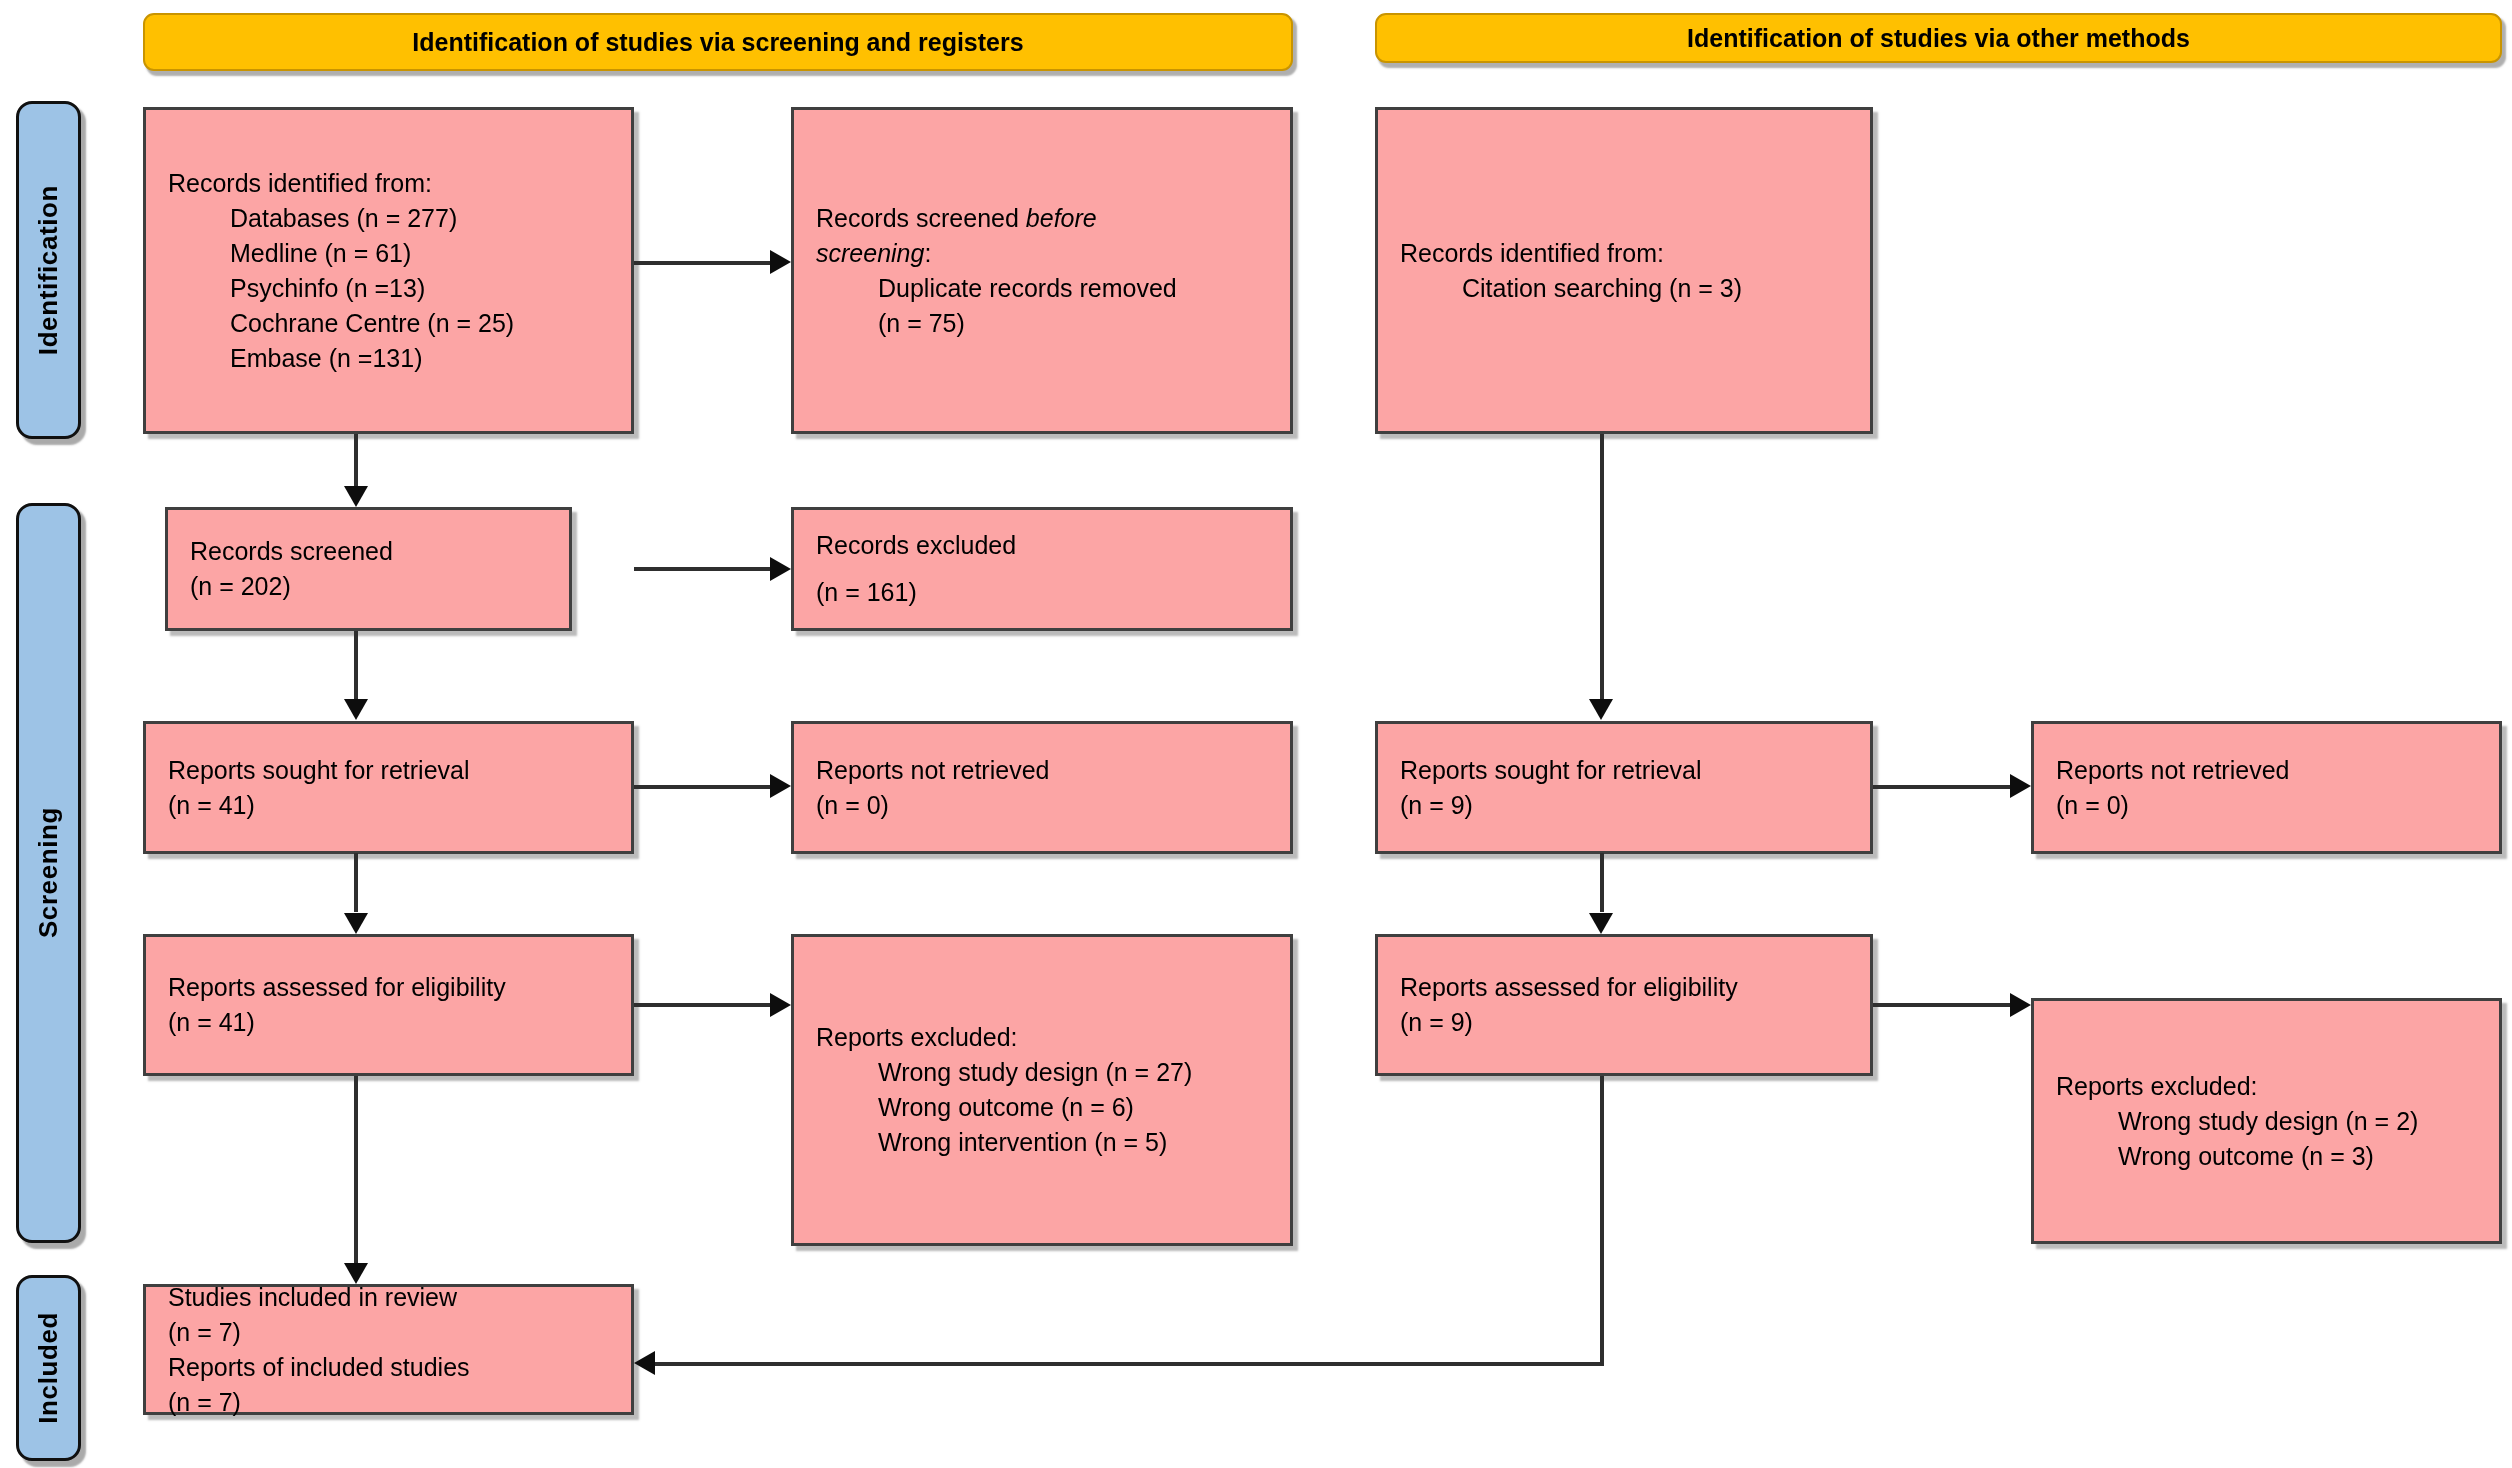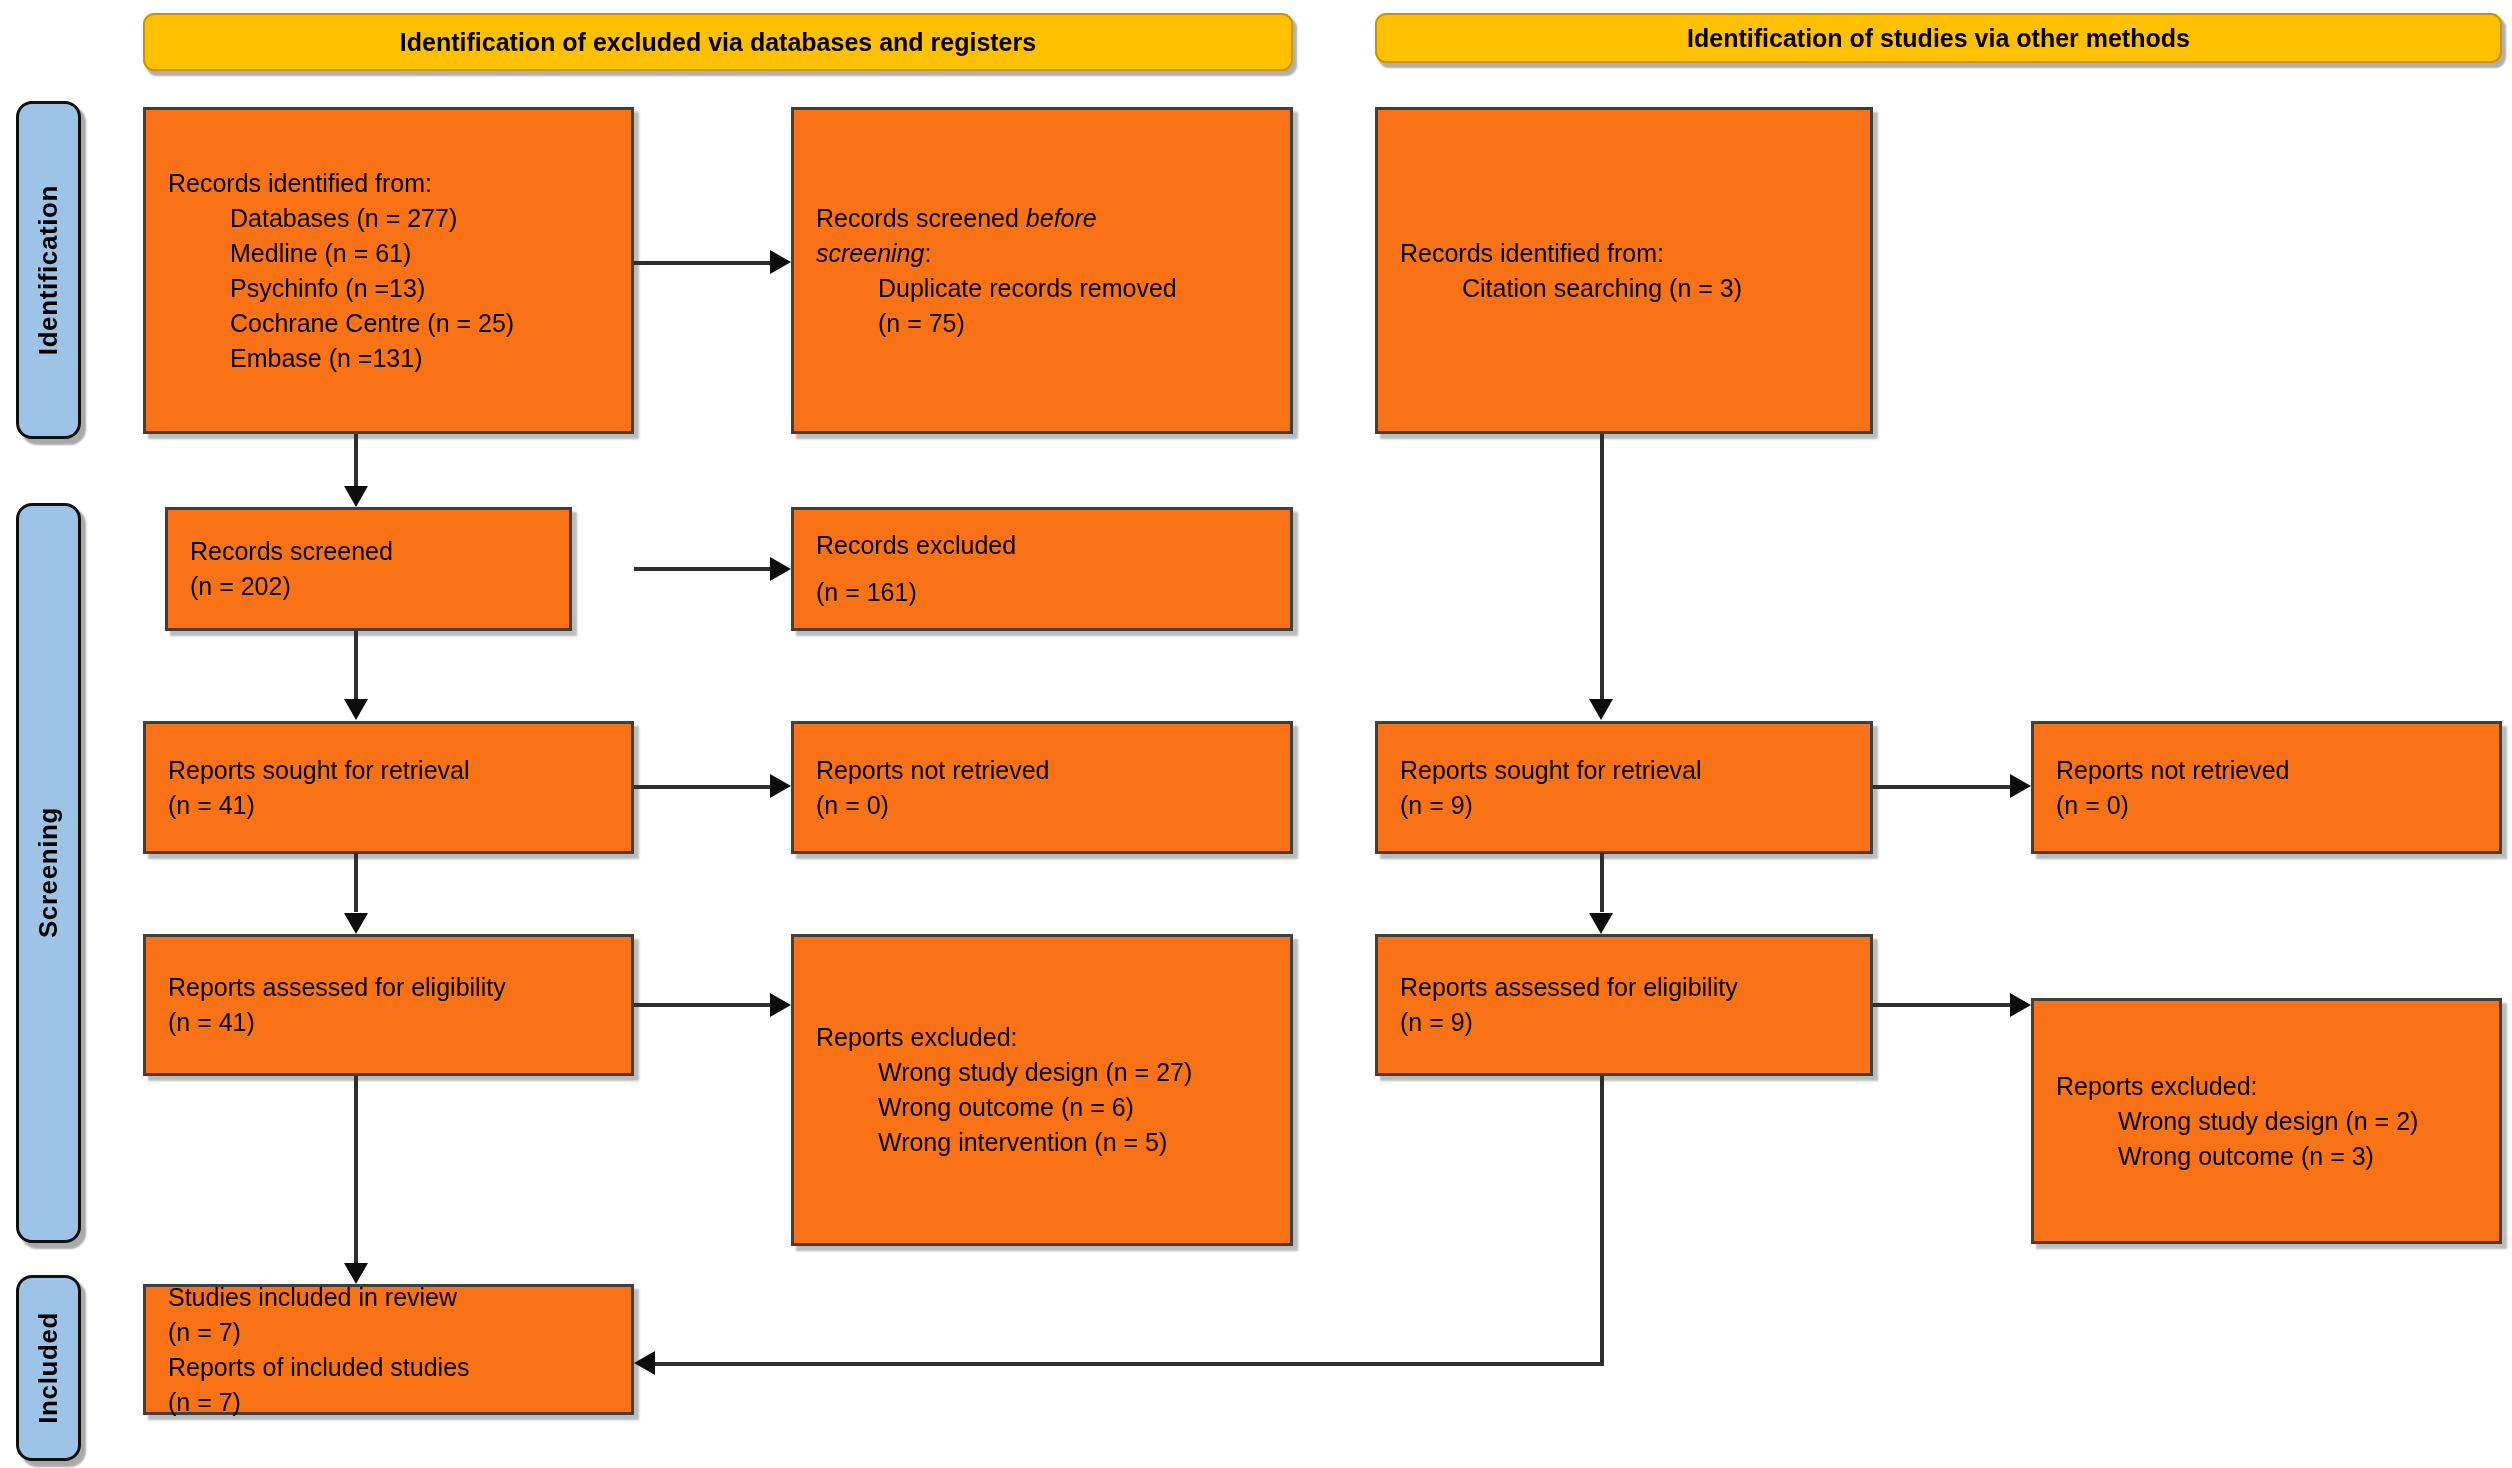--- a/index.html
+++ b/index.html
@@ -20,21 +20,21 @@
     border:3.1px solid #101010;border-radius:16px;
     display:flex;align-items:center;justify-content:center;
     box-shadow:5px 5.6px 1.9px rgba(100,100,100,.55);
     box-sizing:border-box;
   }
   .side span{
     writing-mode:vertical-rl;transform:rotate(180deg);
     font-weight:bold;font-size:26px;letter-spacing:0.6px;
   }
   .box{
-    position:absolute;background:#f97316;
+    position:absolute;background:#fca5a5;
     border:3.1px solid var(--box_border,#3F3F3F);
     box-shadow:5px 5px 1.9px rgba(120,120,120,.5);
     display:flex;flex-direction:column;justify-content:center;
     padding:12.4px 12.4px 12.4px 22px;box-sizing:border-box;
     font-size:25px;line-height:35px;
   }
   .inner-narrow{max-width:377px;}
   .indent{padding-left:62px;}
   .it{font-style:italic;}
   .vline{position:absolute;width:3.7px;background:#2e2e2e;}
@@ -47,21 +47,21 @@
     border-left:21px solid #0d0d0d;}
   .arr-left{position:absolute;width:0;height:0;
     border-top:12.4px solid transparent;border-bottom:12.4px solid transparent;
     border-right:21px solid #0d0d0d;}
 </style>
 </head>
 <body>
 
 <div id="canvas">
 
-  <div class="banner" style="left:143px;top:13px;width:1150px;height:58px;">Identification of excluded via databases and registers</div>
+  <div class="banner" style="left:143px;top:13px;width:1150px;height:58px;">Identification of studies via screening and registers</div>
   <div class="banner" style="left:1375px;top:13px;width:1127px;height:50px;">Identification of studies via other methods</div>
 
   <div class="side" style="left:16px;top:101px;width:65px;height:338px;">
     <span>Identification</span>
   </div>
   <div class="side" style="left:16px;top:503px;width:65px;height:740px;">
     <span>Screening</span>
   </div>
   <div class="side" style="left:16px;top:1275px;width:65px;height:186px;">
     <span>Included</span>

